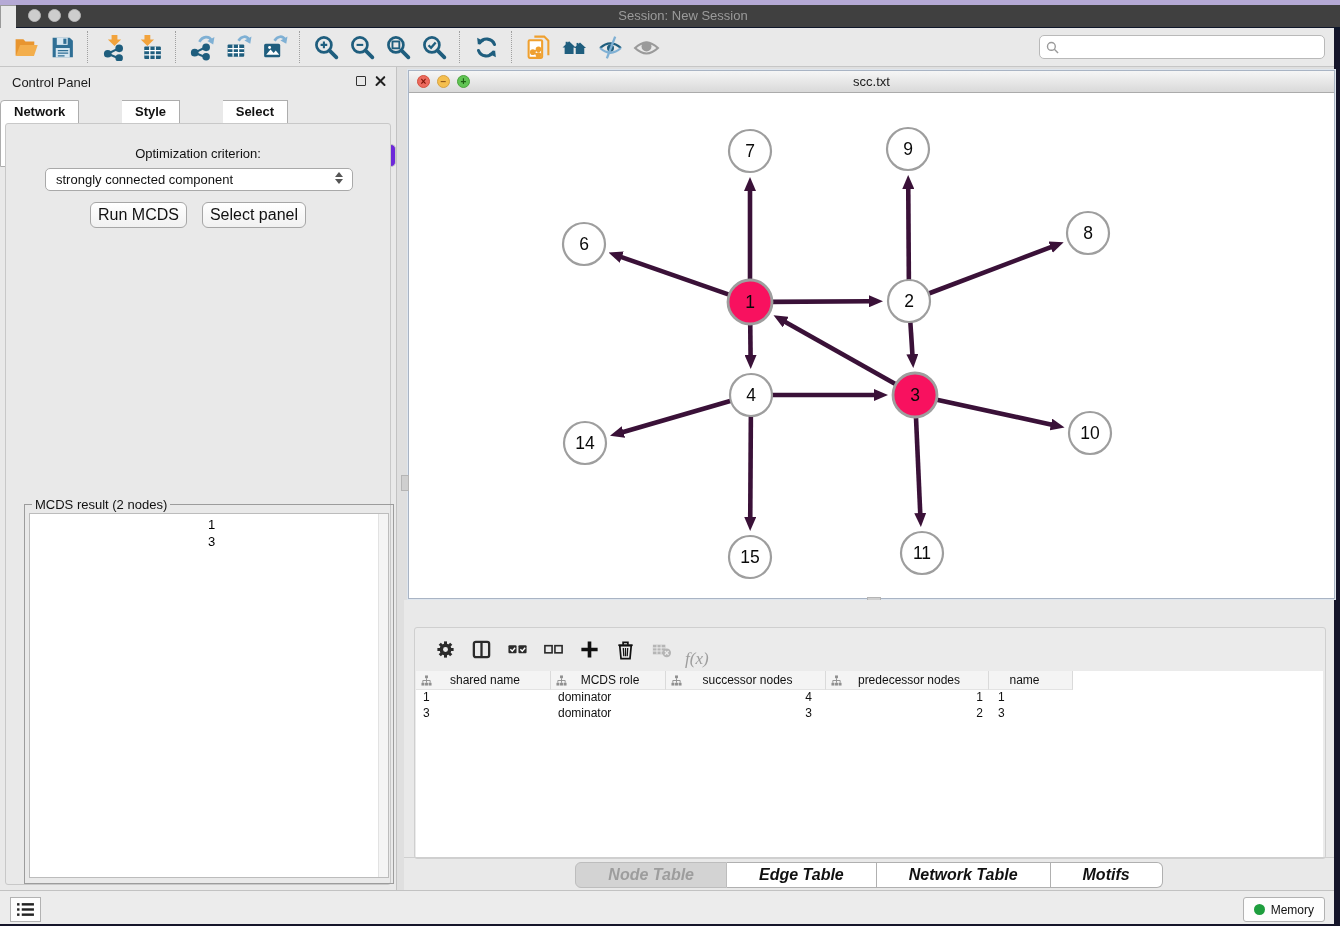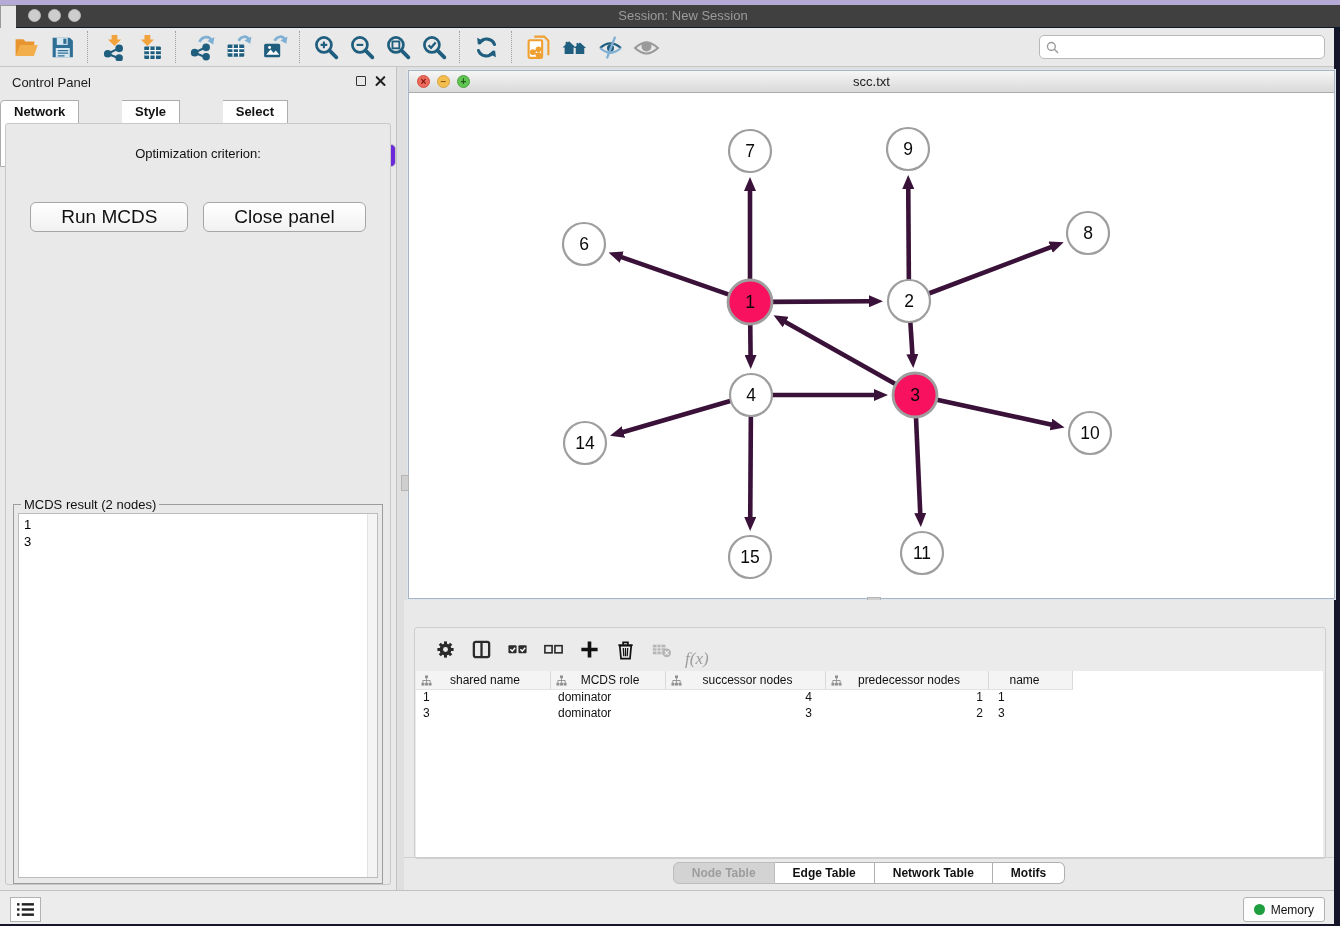--- a/index.html
+++ b/index.html
@@ -49,24 +49,24 @@
   .cp-body{position:absolute;left:5px;top:56px;width:384px;height:760px;background:#e9e9e9;
            border:1px solid #c8c8c8;border-radius:3px;}
   .opt-label{position:absolute;left:0;width:100%;top:22px;text-align:center;font-size:13px;color:#111;}
   .combo{position:absolute;left:39px;top:44px;width:308px;height:23px;background:#fff;border:1px solid #a9a9a9;
          border-radius:5px;font-size:13px;display:flex;align-items:center;padding-left:10px;box-sizing:border-box;color:#111;}
   .combo .stepper{position:absolute;right:9px;top:3px;display:flex;flex-direction:column;gap:2px;}
   .combo .stepper i{width:0;height:0;border-left:4px solid transparent;border-right:4px solid transparent;display:block;}
   .combo .stepper .up{border-bottom:5px solid #555;}
   .combo .stepper .dn{border-top:5px solid #555;}
   .cp-btnrow{position:absolute;left:0;top:78px;width:100%;display:flex;justify-content:center;gap:15px;}
-  .mac-btn{font-size:19px;font-family:inherit;background:linear-gradient(#ffffff,#f1f1f1);
-           border:1px solid #a6a6a6;border-radius:6px;padding:3px 30px;color:#111;}
-
-  .result-group{position:absolute;left:7px;top:380px;width:368px;height:378px;border:1px solid #9c9c9c;}
+  .mac-btn{font-size:16px;font-family:inherit;background:linear-gradient(#ffffff,#f1f1f1);
+           border:1px solid #a6a6a6;border-radius:6px;padding:3px 7px;color:#111;}
+
+  .result-group{position:absolute;left:18px;top:380px;width:368px;height:378px;border:1px solid #9c9c9c;text-align:center;}
   .result-legend{position:absolute;left:7px;top:-8px;background:#e9e9e9;padding:0 3px;font-size:13px;color:#111;}
   .result-text{position:absolute;left:4px;top:8px;right:4px;bottom:5px;background:#fff;border:1px solid #bcbcbc;
                font-size:13px;line-height:17px;padding:2px 0 0 5px;overflow:hidden;}
   .result-scroll{position:absolute;right:5px;top:9px;bottom:6px;width:9px;background:#f4f4f4;border-left:1px solid #e2e2e2;}
 
   
   .right-area{position:absolute;left:397px;top:0;width:937px;height:823px;background:#dfdfdf;}
 
   .net-window{position:absolute;left:11px;top:3px;width:925px;height:527px;background:#fff;
               border:1px solid #a9b4c4;box-shadow:0 0 0 1px #dfe6ee;}
@@ -96,21 +96,21 @@
   .th-row{display:flex;height:19px;}
   .th{display:flex;align-items:center;background:#f4f4f4;border-right:1px solid #dadada;border-bottom:1px solid #e3e3e3;
       font-size:12px;color:#111;box-sizing:border-box;}
   .th .th-label{flex:1;text-align:center;padding-right:12px;}
   .th .tree-ic{margin-left:5px;flex:0 0 auto;width:11px;height:11px;}
   .tr{display:flex;height:16px;font-size:12px;color:#111;}
   .td{box-sizing:border-box;white-space:nowrap;overflow:hidden;}
 
   .tab-strip{position:absolute;left:0;bottom:0;width:100%;height:33px;border-top:1px solid #cfcfcf;
              display:flex;justify-content:center;align-items:flex-start;padding-top:4px;box-sizing:border-box;}
-  .btab{font-size:12px;font-weight:600;padding:3px 18px;background:#fff;border:1px solid #b0b0b0;border-left-width:0;color:#111;}
+  .btab{font-size:16px;font-weight:600;padding:3px 32px;background:#fff;border:1px solid #b0b0b0;border-left-width:0;color:#111;font-style:italic;}
   .btab:first-child{border-left-width:1px;border-radius:6px 0 0 6px;}
   .btab:last-child{border-radius:0 6px 6px 0;}
   .btab.active{background:#d3d3d3;color:#9d9d9d;border-color:#bdbdbd;}
 
   
   .statusbar{position:absolute;left:0;top:885px;width:100%;height:34px;background:#ececec;border-top:1px solid #c2c2c2;box-sizing:border-box;text-align:center;}
   .status-left-btn{position:absolute;left:10px;top:6px;width:29px;height:23px;background:#fdfdfd;border:1px solid #b2b2b2;
                    display:flex;align-items:center;justify-content:center;}
   .memory-btn{position:absolute;right:9px;top:6px;height:23px;background:#fdfdfd;border:1px solid #b2b2b2;border-radius:3px;
               display:flex;align-items:center;gap:6px;padding:0 10px;font-size:12px;color:#111;}
@@ -294,23 +294,30 @@
         </span>
       </div>
       <div class="ctab-row">
           <div class="ctab">Network</div>
           <div class="ctab">Style</div>
           <div class="ctab">Select</div>
           <div class="ctab active">MCDS</div>
         </div>
       <div class="cp-body">
         <div class="opt-label">Optimization criterion:</div>
+        <div class="combo">
+          <span>strongly connected component</span>
+          <span class="stepper">
+              <i class="up"></i>
+              <i class="dn"></i>
+            </span>
+        </div>
         <div class="cp-btnrow">
           <button class="mac-btn">Run MCDS</button>
-          <button class="mac-btn">Close panel</button>
+          <button class="mac-btn">Select panel</button>
         </div>
         <div class="result-group">
           <span class="result-legend">MCDS result (2 nodes)</span>
           <div class="result-text">
               <div>1</div>
               <div>3</div>
             </div>
           <div class="result-scroll"></div>
         </div>
       </div>

